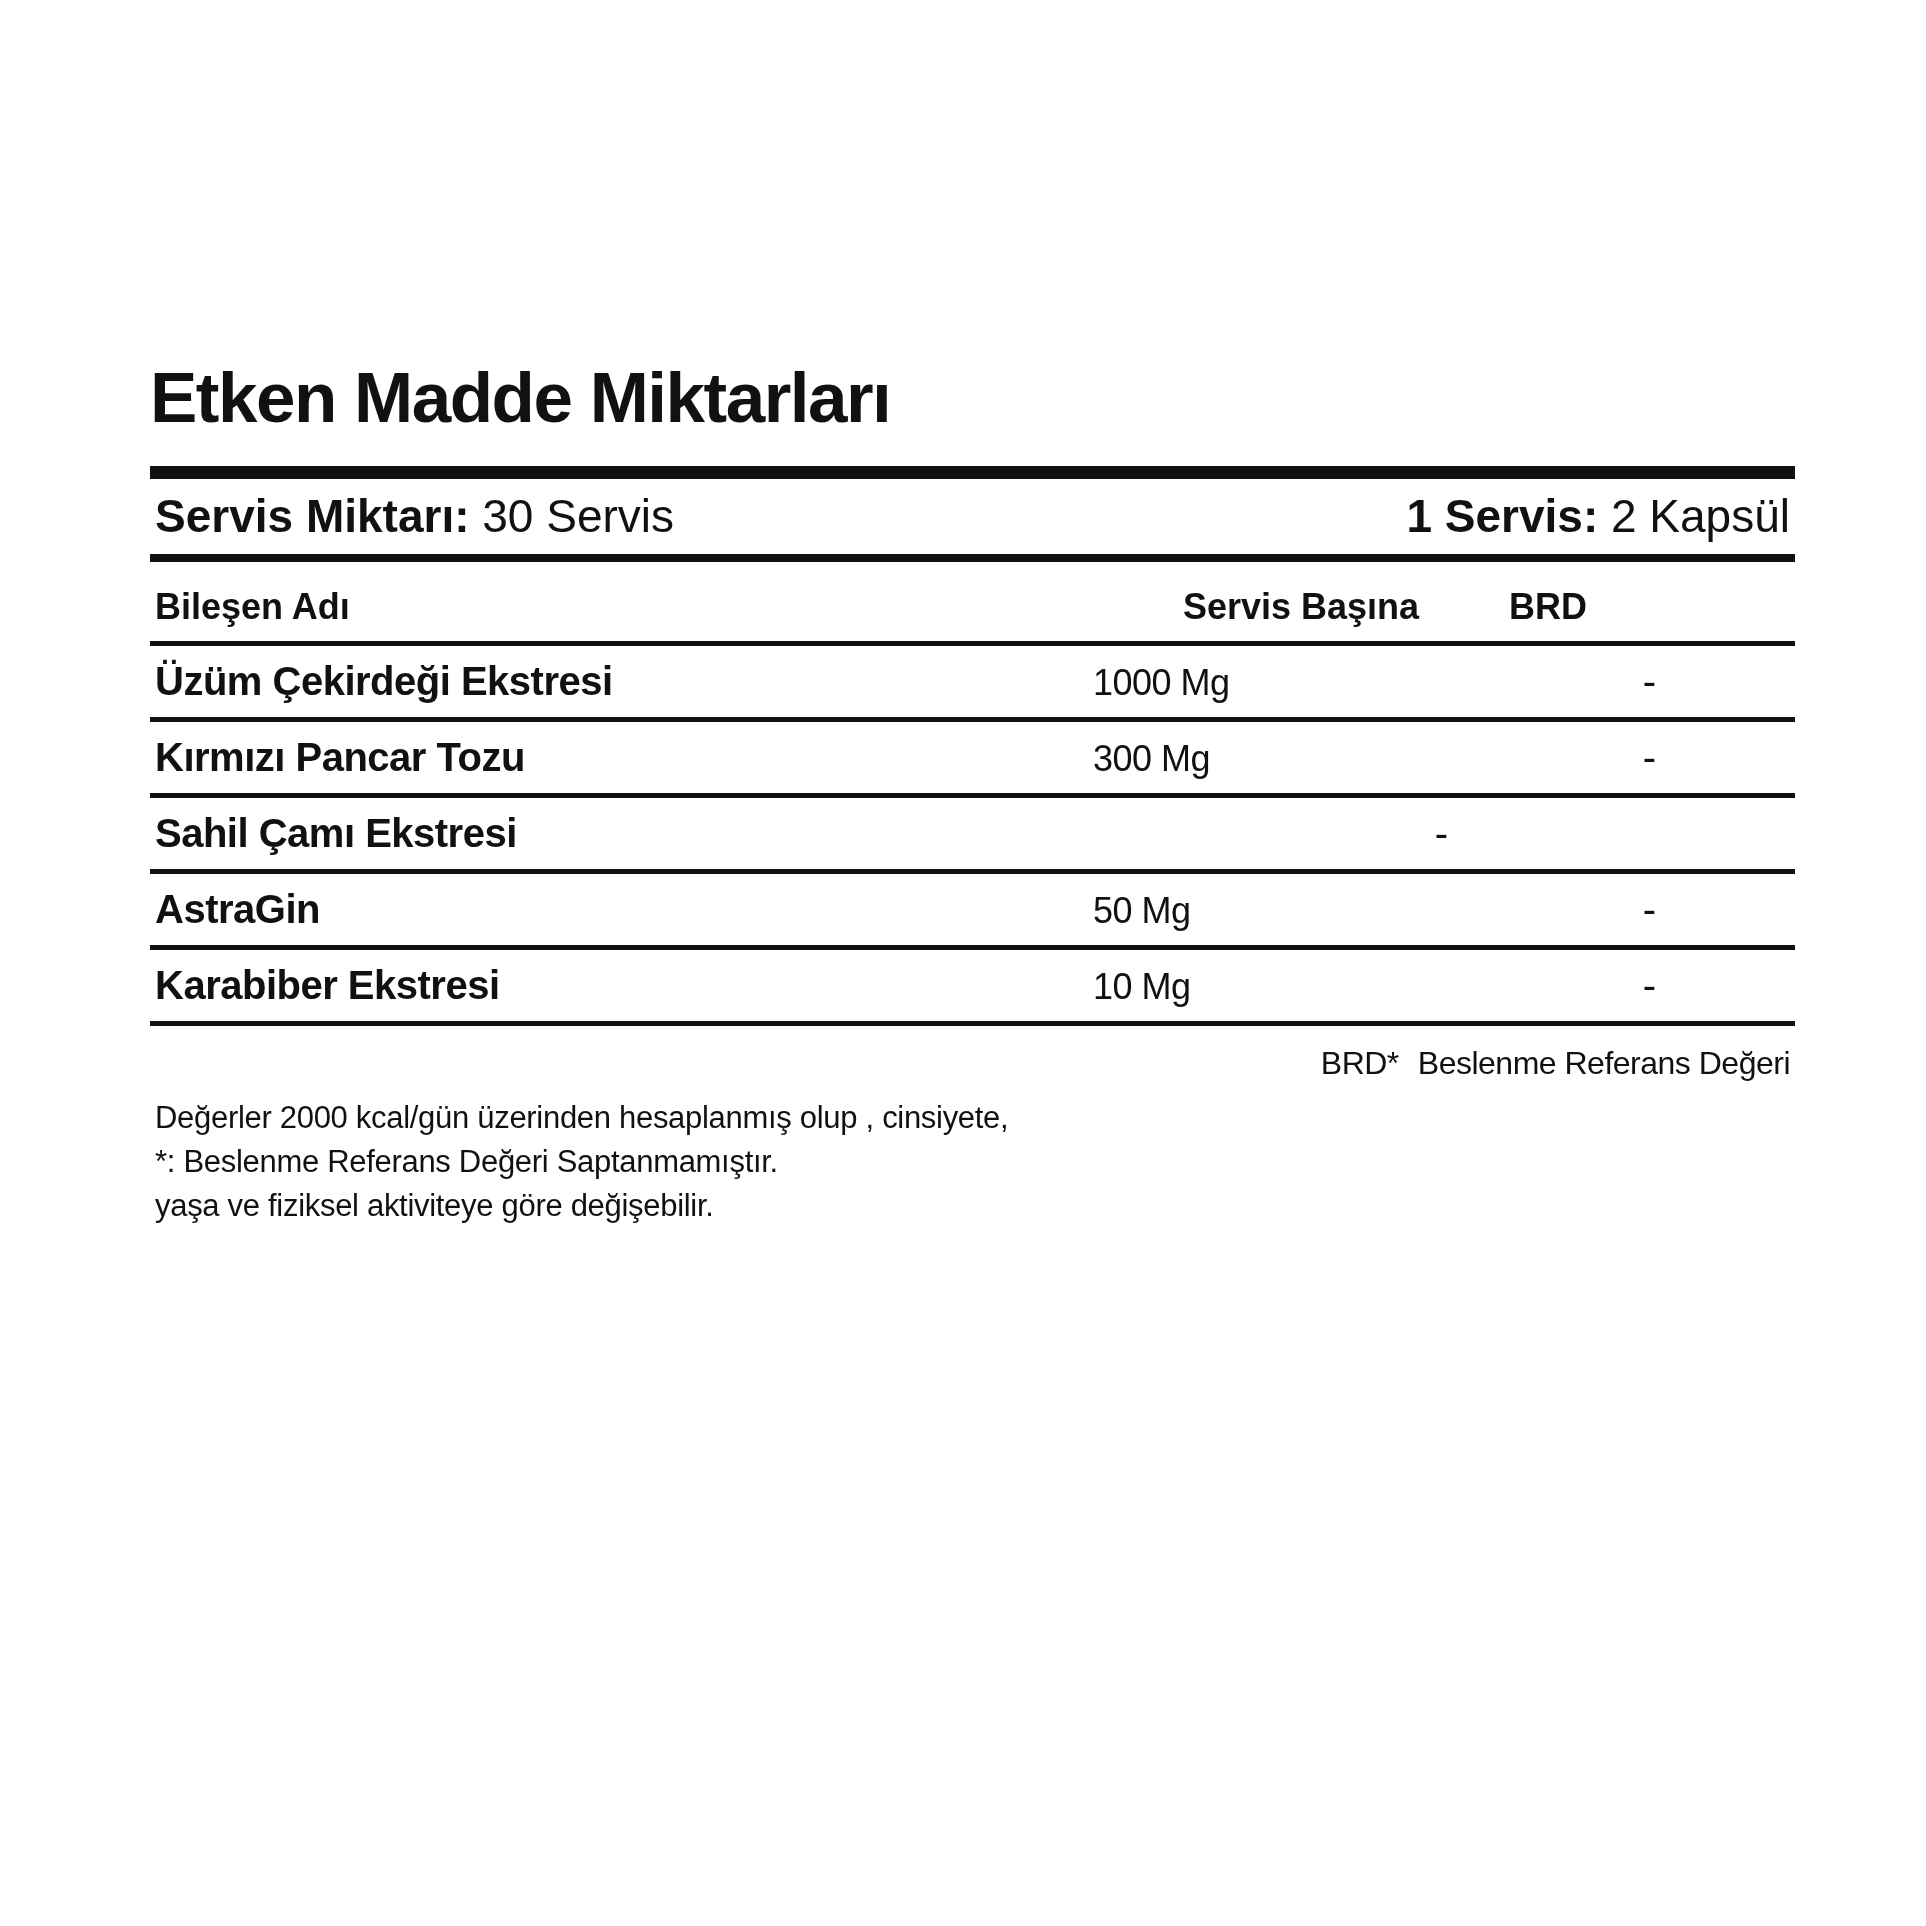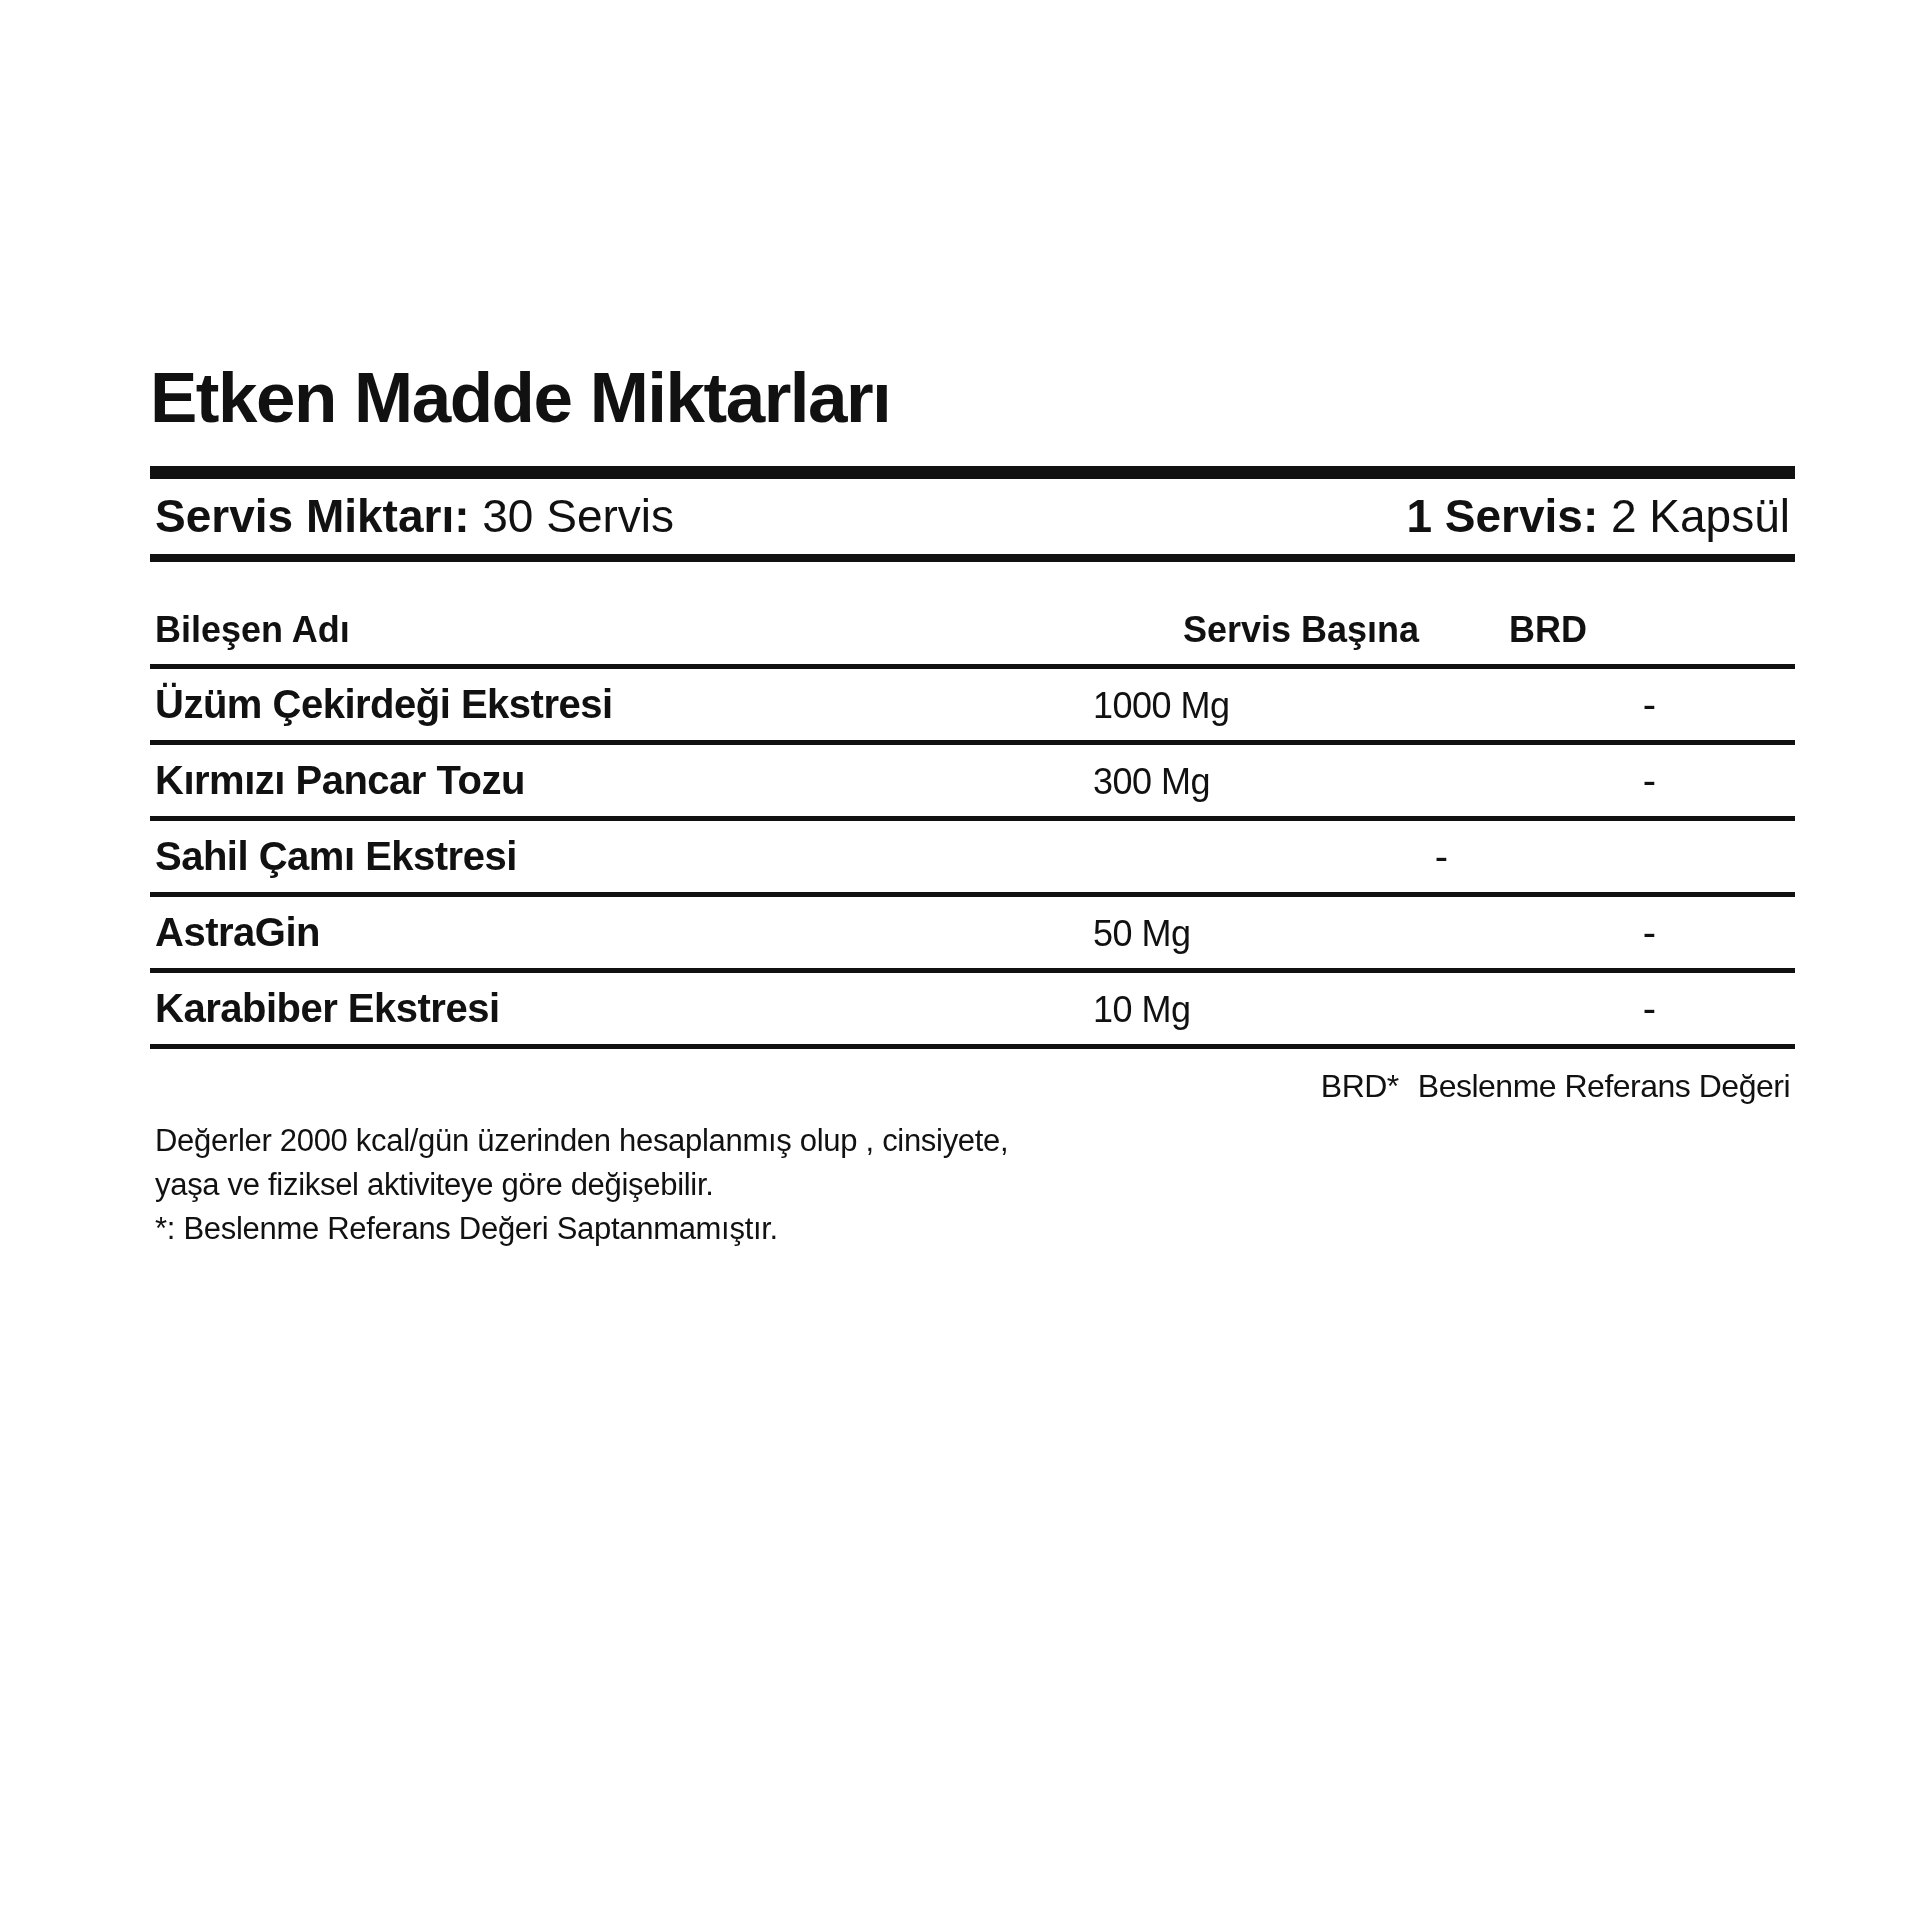--- a/index.html
+++ b/index.html
@@ -62,21 +62,21 @@
     font-weight: bold;
   }
   .light {
     font-weight: normal;
     margin-top: 24px;
   }
 
   .head-row {
     display: flex;
     align-items: baseline;
-    padding: 28px 5px 13px 5px;
+    padding: 5px 5px 13px 5px;
     font-size: 36px;
     font-weight: bold;
   }
   .col-name {
     flex: 0 0 938px;
   }
   .col-amount {
     flex: 0 0 416px;
     text-align: center;
     margin-top: 19px;
@@ -197,18 +197,18 @@
     <div class="ing-brd">-</div>
   </div>
   <div class="rule-thin"></div>
 
   <div class="brd-legend">
     <span>BRD*</span><span class="gap"></span><span>Beslenme Referans Değeri</span>
   </div>
 
   <div class="footnotes">
     <div>Değerler 2000 kcal/gün üzerinden hesaplanmış olup , cinsiyete,</div>
+    <div>*: Beslenme Referans Değeri Saptanmamıştır.</div>
     <div>yaşa ve fiziksel aktiviteye göre değişebilir.</div>
-    <div>*: Beslenme Referans Değeri Saptanmamıştır.</div>
   </div>
 
 </div>
 
 
 </body></html>

